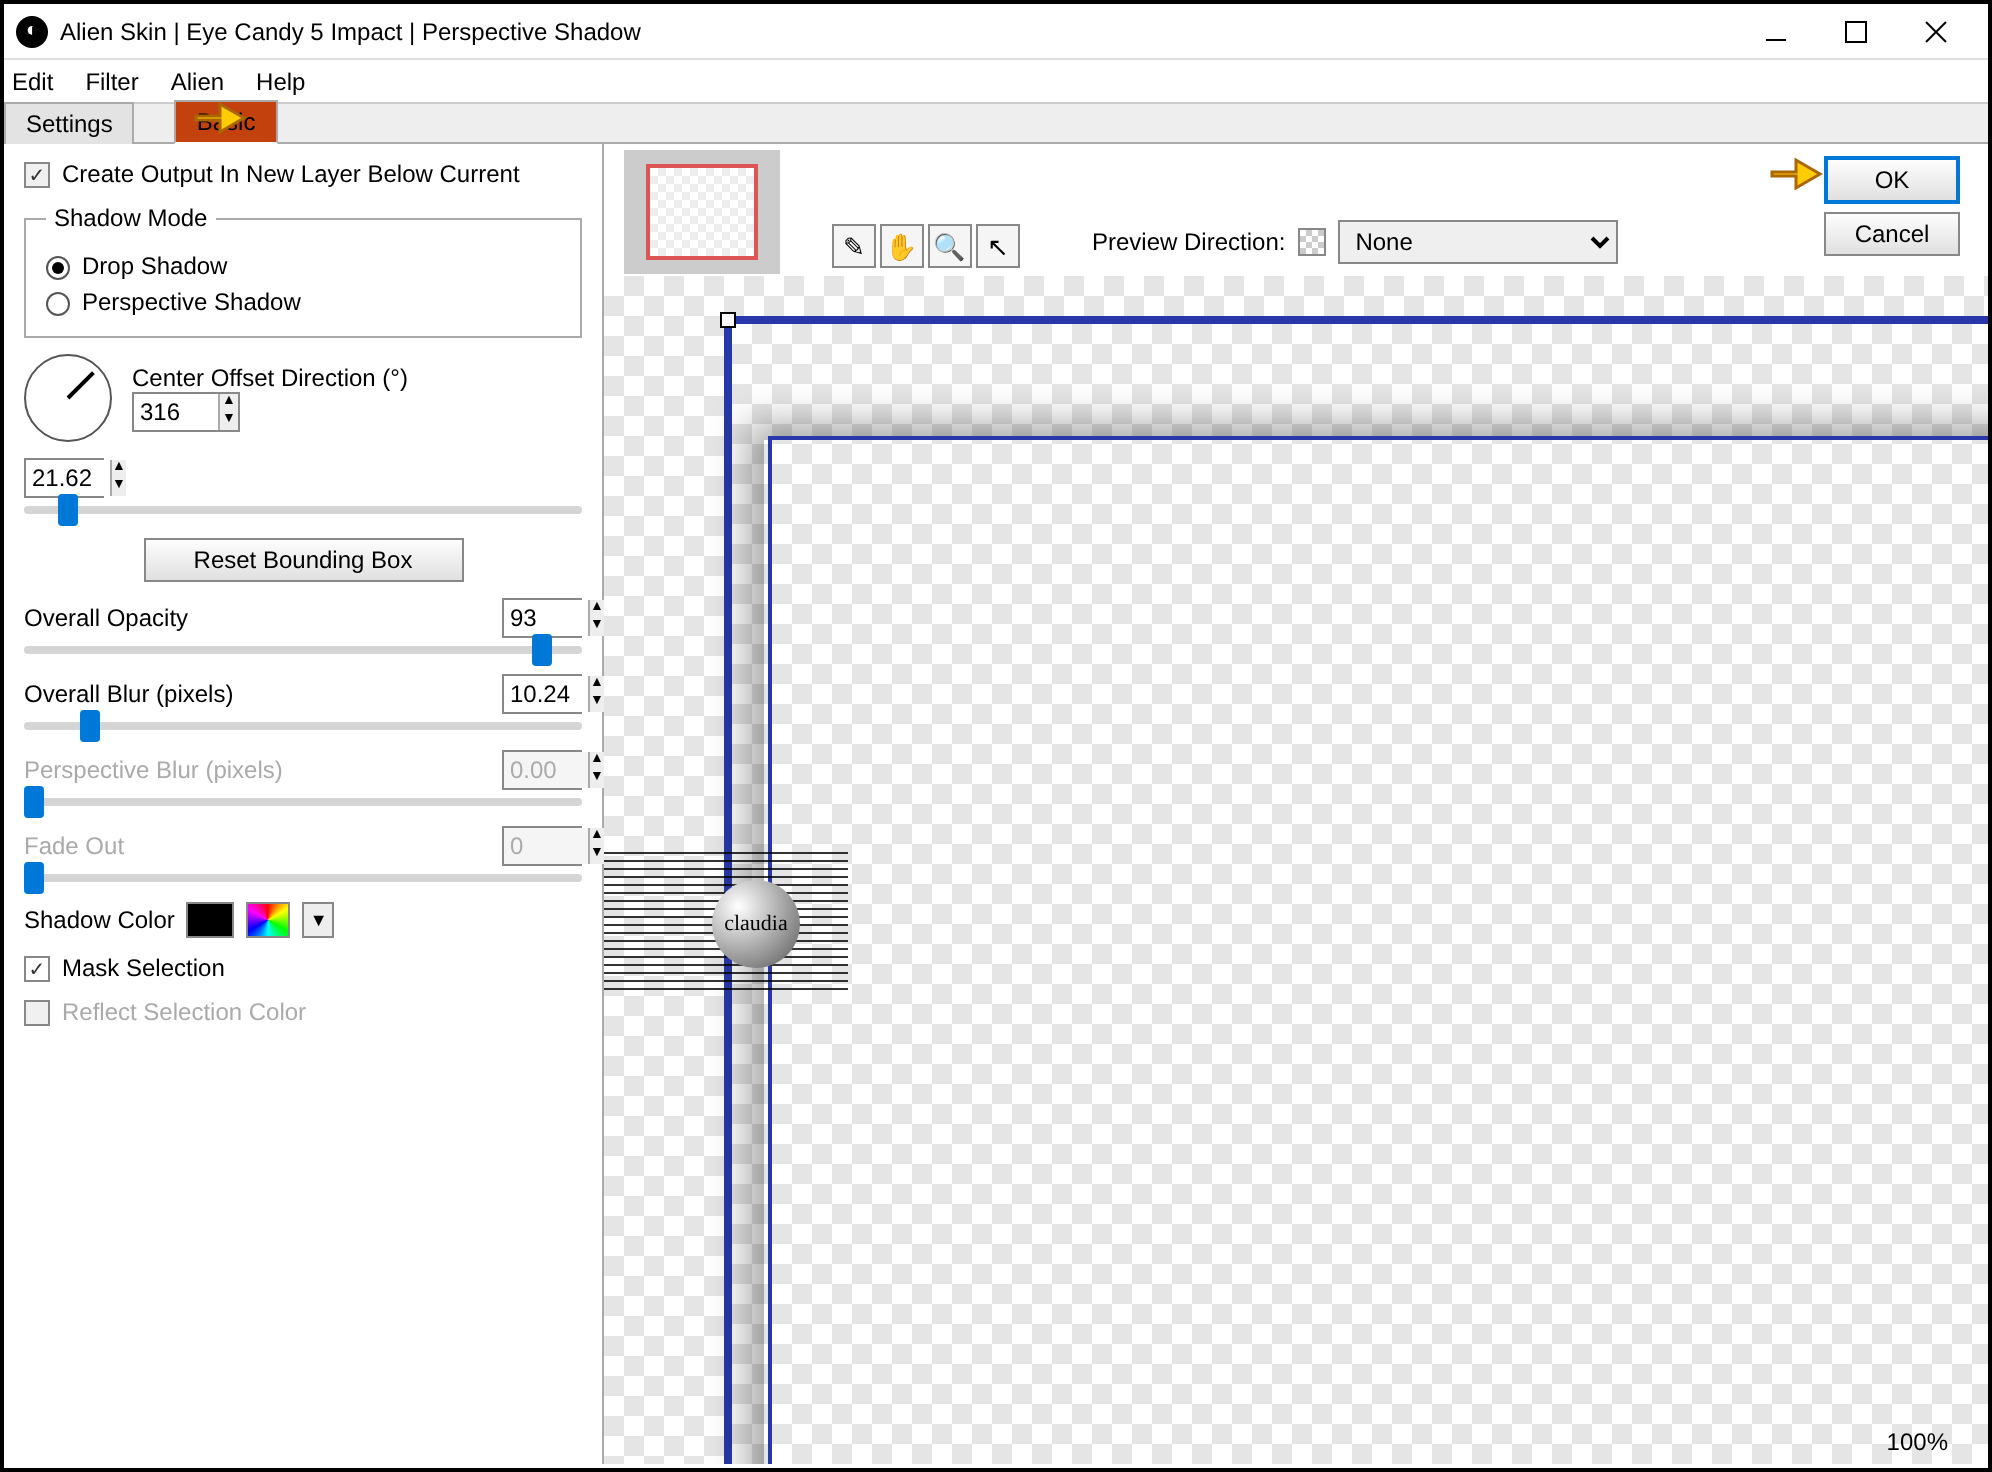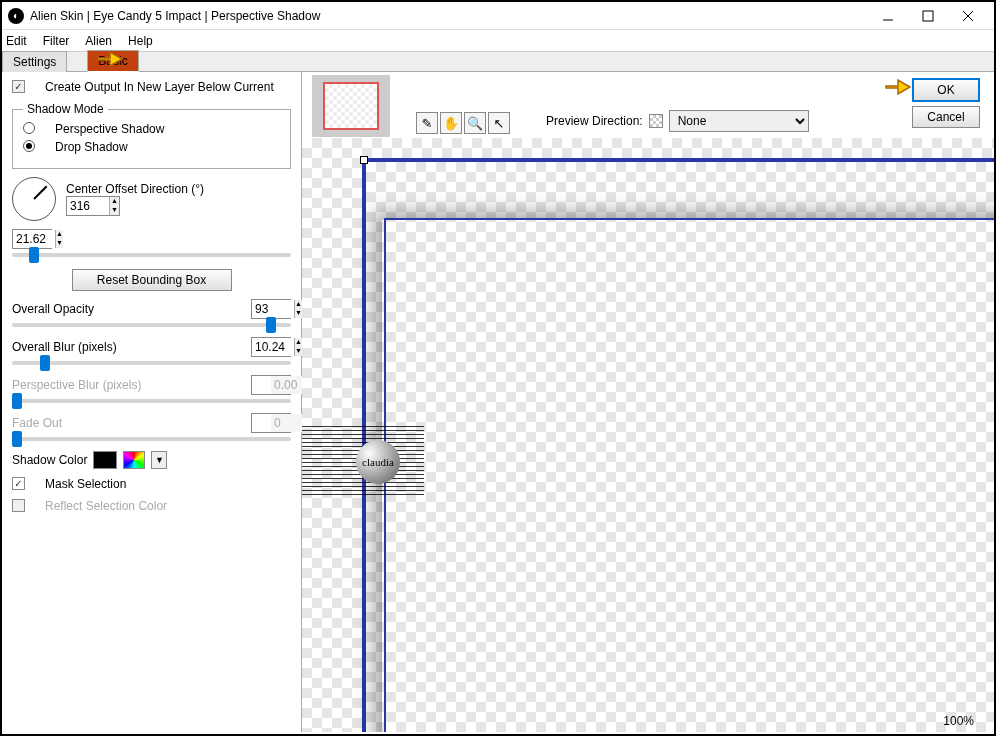--- a/index.html
+++ b/index.html
@@ -15,36 +15,36 @@
 .menubar { height: 22px; display: flex; align-items: center; padding: 0 4px; gap: 16px; border-bottom: 1px solid #ccc; }
 .menubar .menuitem { cursor: pointer; }
 .cursor-hand { position: absolute; left: 94px; top: 46px; z-index: 20; }
 
 .tabbar { height: 20px; display: flex; align-items: flex-end; border-bottom: 1px solid #aaa; background: #eee; position: relative; gap: 20px; }
 .tab { padding: 3px 10px; background: #e3e3e3; border: 1px solid #aaa; border-bottom: none; cursor: pointer; position: relative; top: 1px; }
 .tab.active { background: #c2410c; border-bottom: 1px solid #fff; }
 
 .main { display: flex; height: calc(100% - 72px); }
 .sidebar { width: 300px; border-right: 1px solid #aaa; padding: 8px 10px; display: flex; flex-direction: column; gap: 8px; background: #fff; }
-.row { display: flex; align-items: flex-start; gap: 20px; }
+.row { display: flex; align-items: flex-end; gap: 6px; }
 .checkbox { width: 13px; height: 13px; border: 1px solid #888; display: inline-flex; align-items: center; justify-content: center; background: #fff; }
 .checkbox.checked::after { content: "✓"; font-size: 10px; color: #333; }
 .checkbox.disabled { background: #f0f0f0; }
 
 fieldset { border: 1px solid #aaa; padding: 6px 10px 10px; }
 legend { padding: 0 4px; }
 .radio { width: 12px; height: 12px; border: 1px solid #555; border-radius: 50%; display: inline-flex; align-items: center; justify-content: center; }
 .radio.checked::after { content: ""; width: 6px; height: 6px; background: #000; border-radius: 50%; }
 
 .param { display: flex; align-items: center; justify-content: space-between; }
 .param .label { flex: 1; }
 .param.disabled .label { color: #aaa; }
 .spinner { display: flex; border: 1px solid #888; background: #fff; width: 40px; height: 20px; }
 .spinner input { border: none; width: 42px; padding: 0 3px; font-size: 12px; outline: none; }
-.spinner.disabled input { background: #f5f5f5; color: #aaa; margin-left: 19px; }
+.spinner.disabled input { background: #f5f5f5; color: #aaa; }
 .spinbtns { display: flex; flex-direction: column; width: 16px; border-left: 1px solid #aaa; }
 .spinbtns div { flex: 1; font-size: 7px; text-align: center; line-height: 8px; background: #eee; cursor: pointer; }
 
 .slider-track { height: 4px; background: #d5d5d5; border-radius: 2px; position: relative; margin: 4px 0 2px; }
 .slider-thumb { width: 10px; height: 16px; background: #0078d7; border-radius: 2px; position: absolute; top: -6px; cursor: pointer; }
 
 .btn { background: linear-gradient(#fdfdfd,#e0e0e0); border: 1px solid #888; padding: 3px 10px; cursor: pointer; text-align: center; }
 .btn.reset { width: 160px; margin: 2px auto 0; display: block; }
 
 .dial-row { display: flex; align-items: center; gap: 10px; }
@@ -126,27 +126,27 @@
 <div class="main">
 
   <div class="sidebar">
     <div class="row">
       <span class="checkbox checked disabled"></span>
       <span>Create Output In New Layer Below Current</span>
     </div>
 
     <fieldset>
       <legend>Shadow Mode</legend>
+      <div class="row" style="margin:4px 0;">
+        <span class="radio checked"></span>
+        <span>Drop Shadow</span>
+      </div>
       <div class="row">
         <span class="radio"></span>
         <span>Perspective Shadow</span>
-      </div>
-      <div class="row" style="margin:4px 0;">
-        <span class="radio checked"></span>
-        <span>Drop Shadow</span>
       </div>
     </fieldset>
 
     <div class="dial-row">
       <div class="dial"></div>
       <div>
         <div>Center Offset Direction (°)</div>
         <div class="spinner" style="width:54px;">
           <input value="316" style="">
           <div class="spinbtns">

